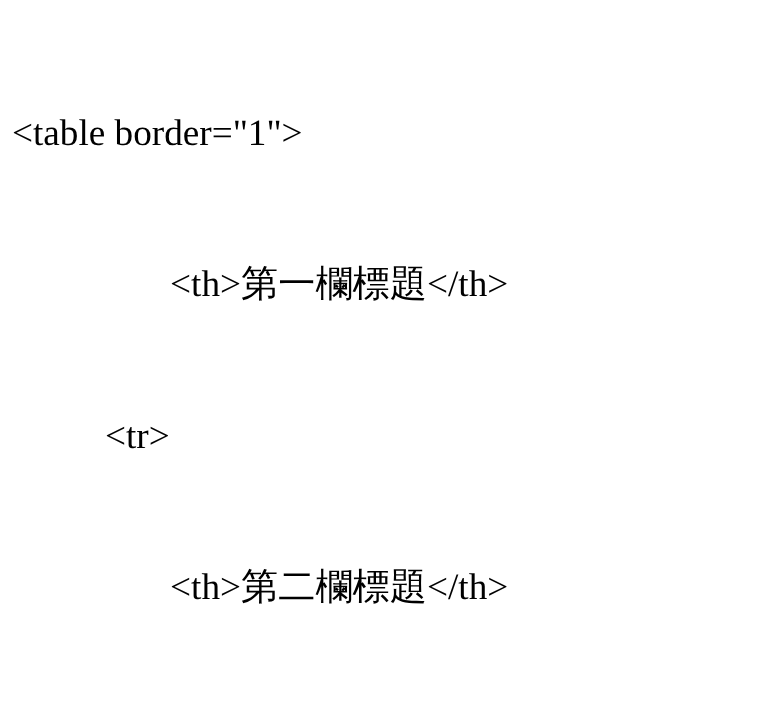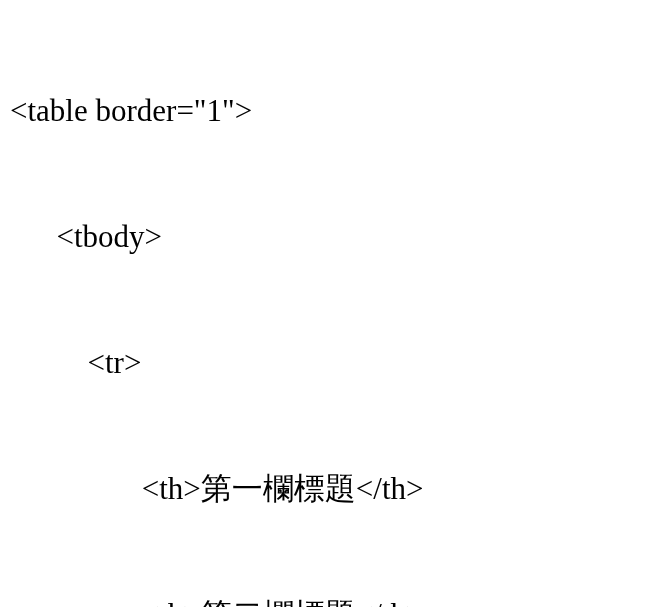--- a/index.html
+++ b/index.html
@@ -26,23 +26,22 @@
       height: 42px;
       white-space: pre;
     }
   </style>
 </head>
 <body>
 
 <div class="page">
   <div class="code-block">
     <div class="code-line">&lt;table border="1"&gt;</div>
-    <div class="code-line">      &lt;tbody&gt;</div>
+    <div class="code-line">                 &lt;th&gt;第一欄標題&lt;/th&gt;</div>
     <div class="code-line">          &lt;tr&gt;</div>
-    <div class="code-line">                 &lt;th&gt;第一欄標題&lt;/th&gt;</div>
     <div class="code-line">                 &lt;th&gt;第二欄標題&lt;/th&gt;</div>
     
     
     
     
     
     
     
     
     

